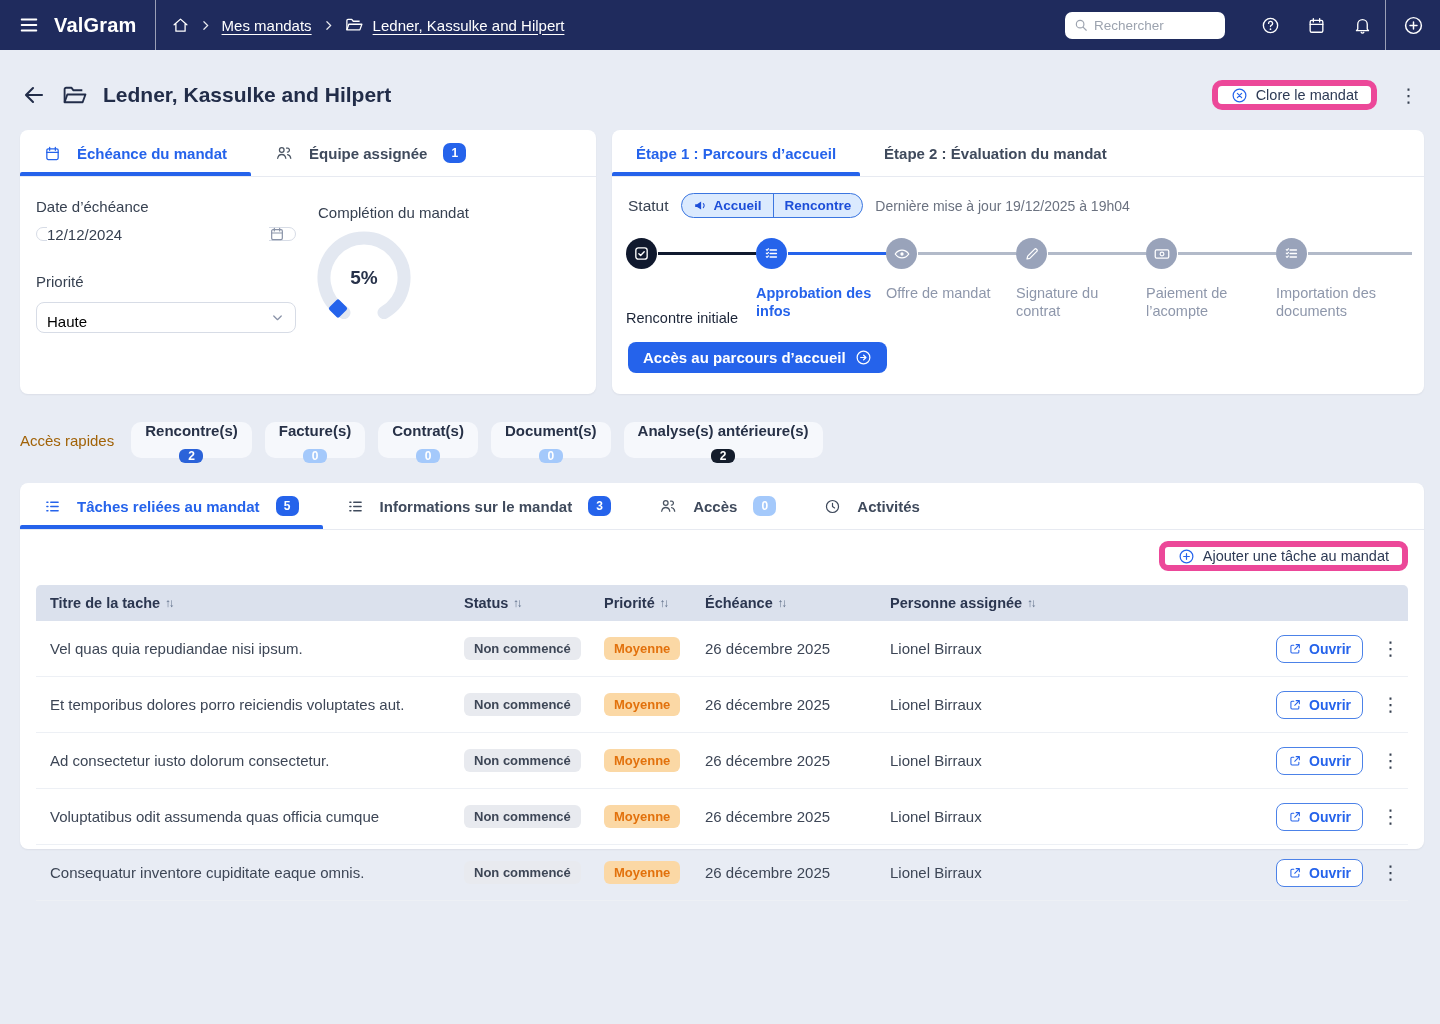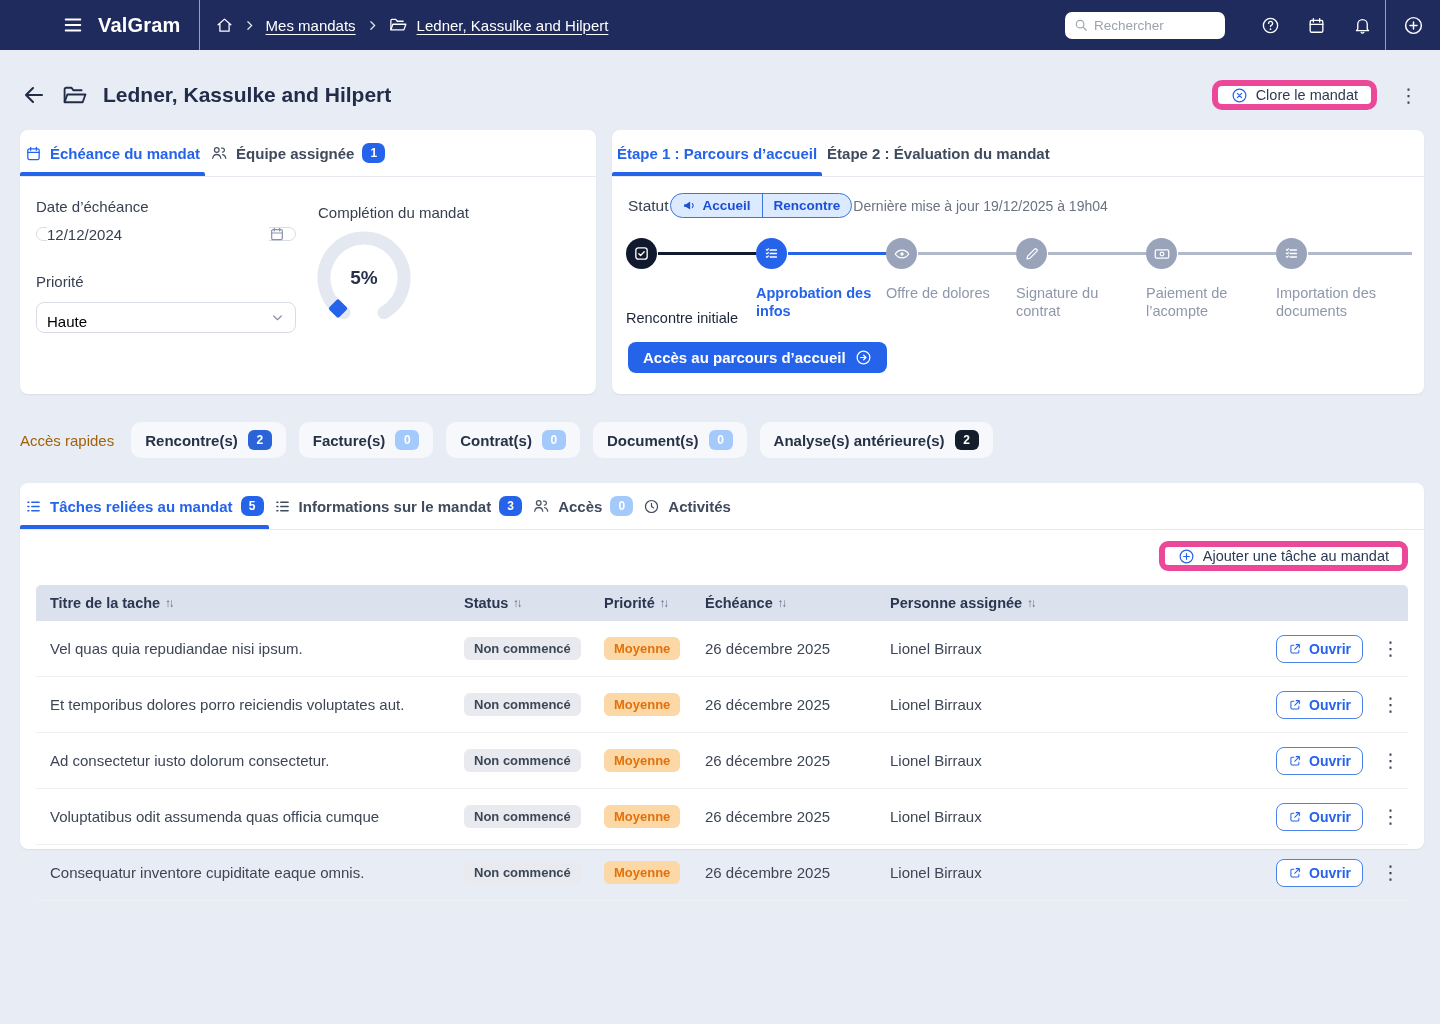--- a/index.html
+++ b/index.html
@@ -1,21 +1,21 @@
 <!DOCTYPE html>
 <html><head>
 <meta charset="utf-8">
 <style>
   * { margin:0; padding:0; box-sizing:border-box; }
   html,body { width:1440px; height:1024px; overflow:hidden; }
   body { font-family:"Liberation Sans", sans-serif; background:#e8ecf4; color:#27324a; position:relative; }
   svg { display:block; }
 
   
-  .navbar { position:absolute; top:0; left:0; width:1440px; height:50px; background:#1f2b5d; display:flex; align-items:center; color:#fff;padding-left:44px; }
+  .navbar { position:absolute; top:0; left:0; width:1440px; height:50px; background:#1f2b5d; display:flex; align-items:center; color:#fff; }
   .nav-left { display:flex; align-items:center; gap:14px; padding:0 18px; height:100%; }
   .brand { font-size:20px; font-weight:700; letter-spacing:.2px; }
   .nav-divider { width:1px; height:50px; background:rgba(255,255,255,.55); }
   .crumbs { display:flex; align-items:center; gap:10px; padding:0 16px; font-size:15px; }
   .crumb-link { color:#fff; text-decoration:underline; text-underline-offset:3px; cursor:pointer; }
   .nav-right { margin-left:auto; display:flex; align-items:center; height:100%; }
   .search-box { width:160px; height:27px; background:#fff; border-radius:7px; display:flex; align-items:center; gap:6px; padding:0 9px; margin-right:22px; }
   .search-box input { border:none; outline:none; width:110px; font-size:13.5px; color:#374151; font-family:inherit; background:transparent; }
   .search-box input::placeholder { color:#9ca3af; }
   .nav-icon { width:46px; display:flex; justify-content:center; cursor:pointer; }
@@ -28,56 +28,56 @@
   .btn-outline-blue { display:flex; align-items:center; gap:8px; background:#fff; border:6px solid #ec4899; border-radius:9px; height:30px; padding:0 13px; font-size:14.5px; color:#2d3a55; cursor:pointer; font-family:inherit; }
   .kebab { font-size:19px; color:#374151; letter-spacing:0; line-height:1; cursor:pointer; padding:2px 6px; }
 
   
   .card { position:absolute; background:#fff; border-radius:8px; box-shadow:0 1px 2px rgba(15,23,42,.06); }
   .card-left  { top:130px; left:20px;  width:576px; height:264px; }
   .card-right { top:130px; left:612px; width:812px; height:264px; }
   .card-tasks { top:483px; left:20px;  width:1404px; height:366px; }
 
   .tabbar { display:flex; align-items:stretch; height:47px; border-bottom:1px solid #e7eaf1; border-radius:8px 8px 0 0; overflow:hidden; }
-  .tab { display:flex; align-items:center; gap:8px; padding:0 5px; font-size:15px; font-weight:700; color:#3f4a5c; cursor:pointer; position:relative;justify-content:space-between; }
+  .tab { display:flex; align-items:center; gap:16px; padding:0 24px; font-size:15px; font-weight:700; color:#3f4a5c; cursor:pointer; position:relative;justify-content:space-between; }
   .tab.active { color:#2563eb; }
   .tab.active::after { content:""; position:absolute; left:0; right:0; bottom:0; height:4px; background:#2563eb; border-radius:2px 2px 0 0; }
   .tab .cnt { min-width:23px; height:20px; border-radius:7px; background:#2563eb; color:#fff; font-size:12px; font-weight:700; display:flex; align-items:center; justify-content:center; padding:0 5px; }
   .tab .cnt.light { background:#a4c9fb; }
 
   
   .fld-label { font-size:15px; color:#374151; }
   .input-box { width:260px; height:14px; border:1px solid #d7dce6; border-radius:8px; display:flex; align-items:center; padding:0 10px; }
   .input-box input { border:none; outline:none; flex:1; font-size:15px; color:#374151; font-family:inherit; }
   .select-box { width:260px; height:31px; border:1px solid #d7dce6; border-radius:8px; display:flex; align-items:center; justify-content:space-between; padding:0 10px; cursor:pointer; }
   .select-box .val { font-size:15px; font-weight:400; color:#000000;margin-top:8px; }
   .gauge-wrap { position:absolute; left:288px; top:92px; width:112px; height:112px; }
   .gauge-val { position:absolute; inset:0; display:flex; align-items:center; justify-content:center; font-size:19px; font-weight:700; color:#27324a; }
 
   
-  .status-row { position:absolute; top:63px; left:16px; right:16px; display:flex; align-items:center; gap:1px; }
+  .status-row { position:absolute; top:63px; left:16px; right:16px; display:flex; align-items:center; gap:12px; }
   .status-pill { display:flex; align-items:stretch; border:1.5px solid #3b76e0; border-radius:999px; overflow:hidden; background:#dbeafe; height:25px; }
   .pill-seg { display:flex; align-items:center; gap:6px; padding:0 11px; font-size:13.5px; font-weight:700; color:#1d4ed8; }
   .pill-seg + .pill-seg { border-left:1.5px solid #3b76e0; }
   .muted { color:#6b7280; font-size:14px; }
   .step-line { position:absolute; height:3px; top:122px; }
   .step { position:absolute; top:108px; width:120px; }
   .step-dot { width:31px; height:31px; border-radius:50%; display:flex; align-items:center; justify-content:center; }
   .step-dot.done { background:#10192e; }
   .step-dot.current { background:#2563eb; }
   .step-dot.pending { background:#99a3ba; }
   .step-label { margin-top:15px; font-size:14.5px; line-height:1.25; color:#8e97ab; }
   .step.done .step-label { color:#1b2437;margin-top:40px; }
   .step.current .step-label { color:#2563eb; font-weight:700; }
   .btn-primary { position:absolute; left:16px; top:212px; display:flex; align-items:center; gap:9px; background:#2563eb; color:#fff; border:none; border-radius:8px; height:31px; padding:0 15px; font-size:15px; font-weight:600; font-family:inherit; cursor:pointer; }
 
   
   .quick-row { position:absolute; top:422px; left:20px; display:flex; align-items:center; gap:13px; height:36px; }
   .quick-label { font-size:15px; color:#a16207; margin-right:4px; }
-  .chip { display:flex; align-items:center; gap:10px; background:#f6f8fc; border-radius:10px; height:36px; padding:0 14px; font-size:15px; font-weight:700; color:#273147; cursor:pointer; }
+  .chip { display:flex; align-items:center; gap:10px; background:#f6f8fc; border-radius:10px; height:36px; padding:0 14px; font-size:15px; font-weight:700; color:#273147; cursor:pointer;flex-direction:column; }
   .chip .cnt { min-width:24px; height:20px; border-radius:6px; color:#fff; font-size:12px; font-weight:700; display:flex; align-items:center; justify-content:center; padding:0 6px; }
   .cnt.blue { background:#2b63d9; } .cnt.light { background:#a4c9fb; } .cnt.dark { background:#141d2c; }
 
   
   .tasks-toolbar { position:absolute; top:58px; right:16px; }
   .table { position:absolute; top:102px; left:16px; right:16px; }
   .t-head { display:grid; grid-template-columns:414px 140px 101px 185px 386px 1fr; align-items:center; height:36px; background:#dbe1ed; border-radius:5px 5px 0 0; padding-left:14px; font-size:14.5px; font-weight:700; color:#2b3650; }
   .th { display:flex; align-items:center; gap:5px; cursor:pointer; }
   .sort { font-size:11.5px; color:#5a6a85; letter-spacing:-2px; }
   .t-row { display:grid; grid-template-columns:414px 140px 101px 185px 386px 1fr; align-items:center; height:56px; padding-left:14px; border-bottom:1px solid #edf0f5; font-size:15px; color:#3d4656; }
@@ -297,21 +297,21 @@
       </div>
     <div class="step-label">Approbation des infos</div>
   </div>
   <div class="step pending" style="left:274px">
     <div class="step-dot pending">
         <svg width="18" height="18" viewBox="0 0 24 24">
           <path d="M3 12s3.4-5.2 9-5.2S21 12 21 12s-3.4 5.2-9 5.2S3 12 3 12z" fill="none" stroke="#fff" stroke-width="1.7" stroke-linejoin="round"></path>
           <circle cx="12" cy="12" r="2.2" fill="#fff"></circle>
         </svg>
       </div>
-    <div class="step-label">Offre de dolores</div>
+    <div class="step-label">Offre de mandat</div>
   </div>
   <div class="step pending" style="left:404px">
     <div class="step-dot pending">
         <svg width="16" height="16" viewBox="0 0 24 24">
           <path d="M4.5 19.5l1-4.2L16 4.8a2 2 0 0 1 2.8 0l.4.4a2 2 0 0 1 0 2.8L8.7 18.5l-4.2 1z" fill="none" stroke="#fff" stroke-width="1.8" stroke-linejoin="round"></path>
         </svg>
       </div>
     <div class="step-label">Signature du contrat</div>
   </div>
   <div class="step pending" style="left:534px">

